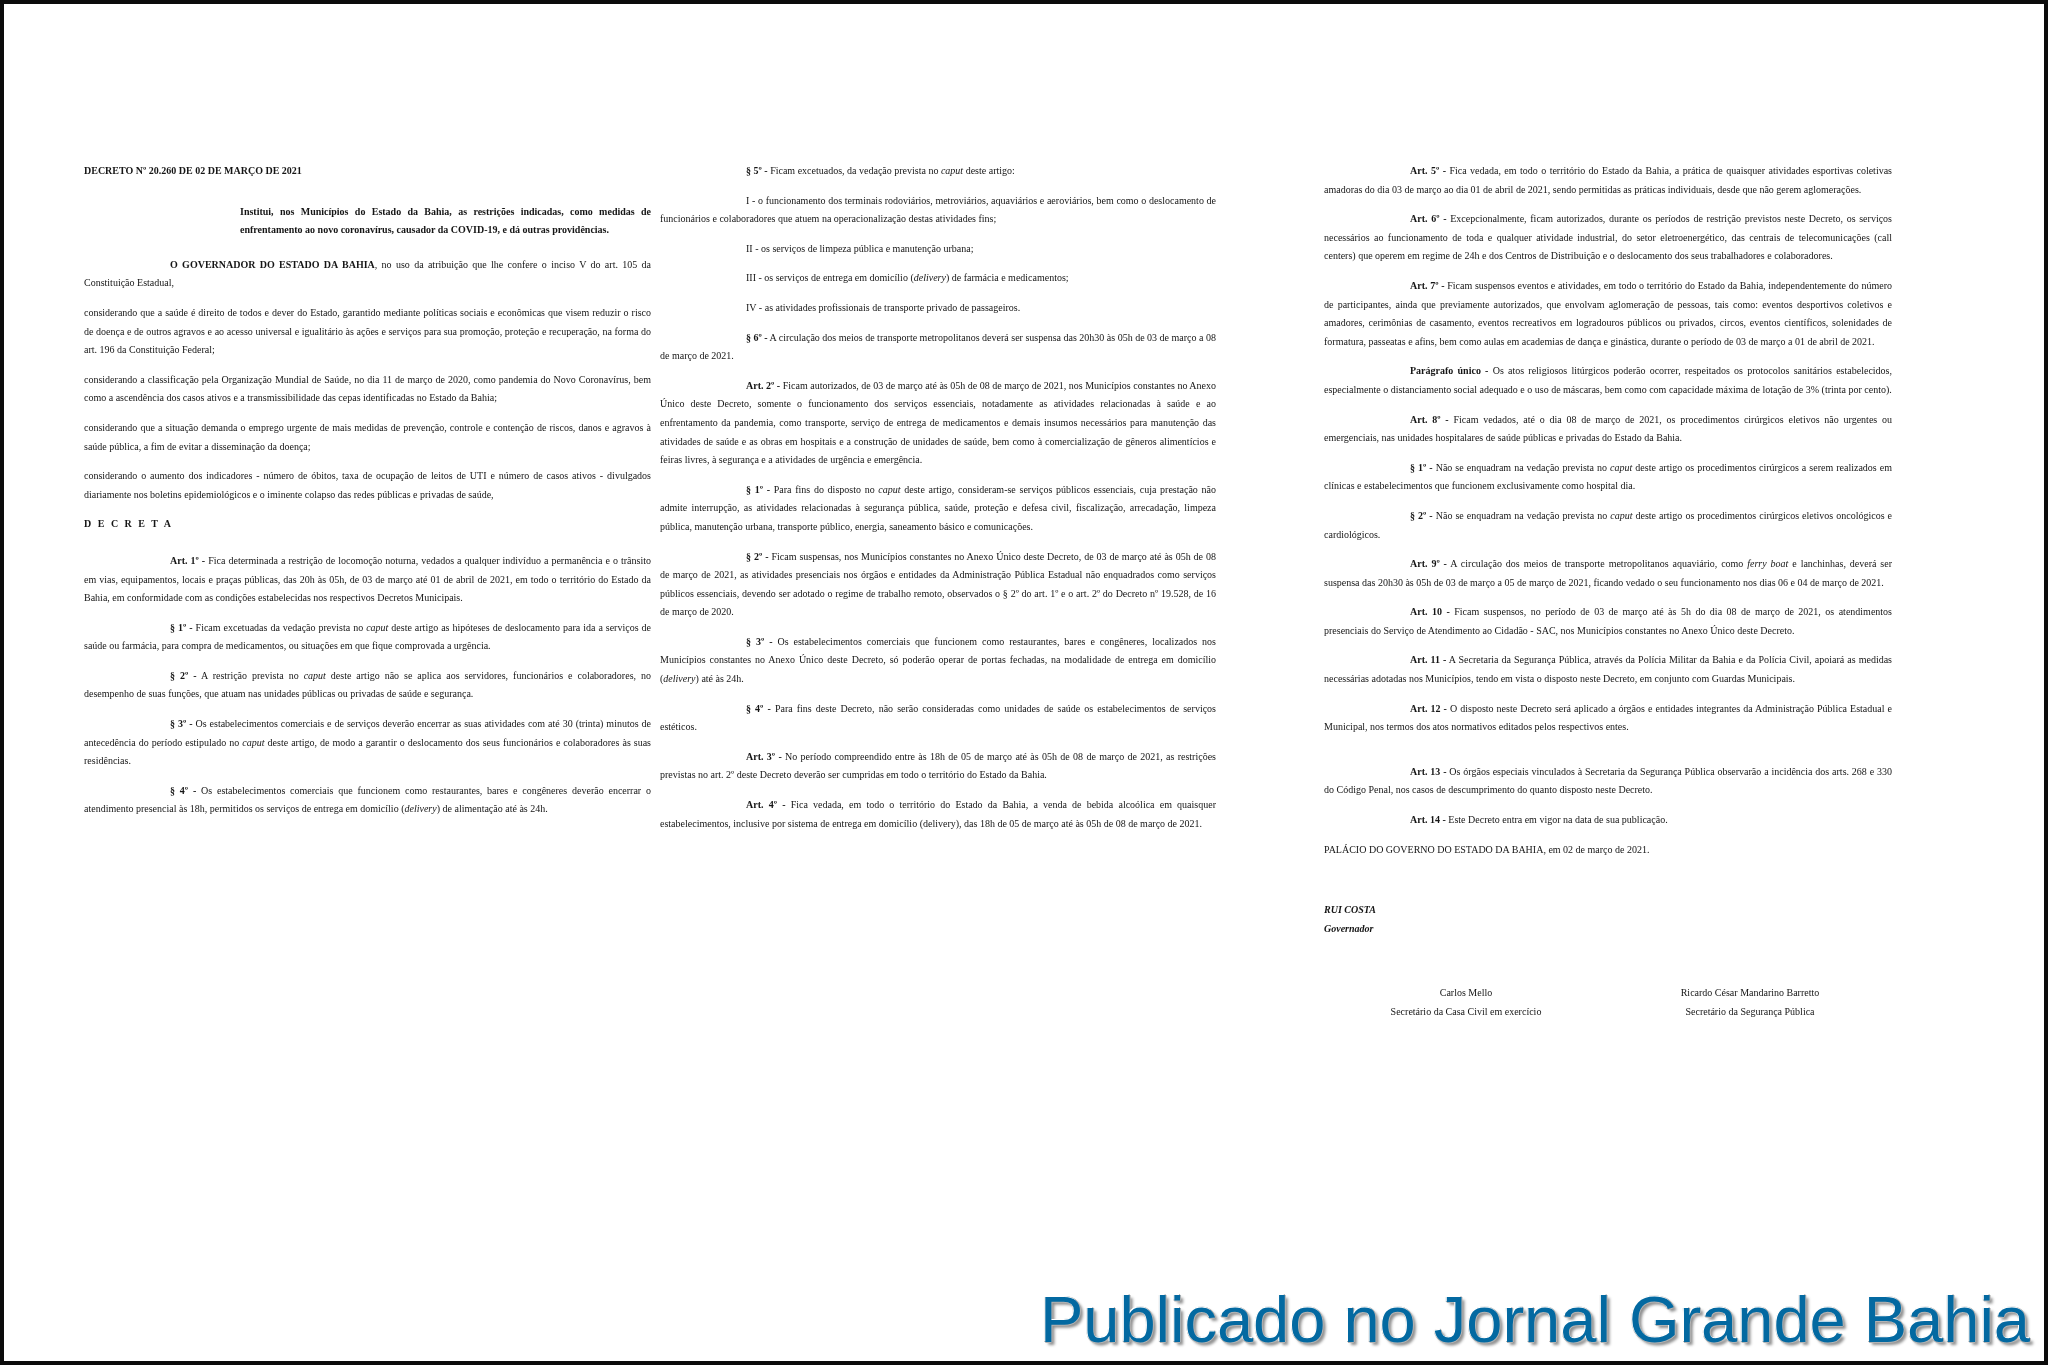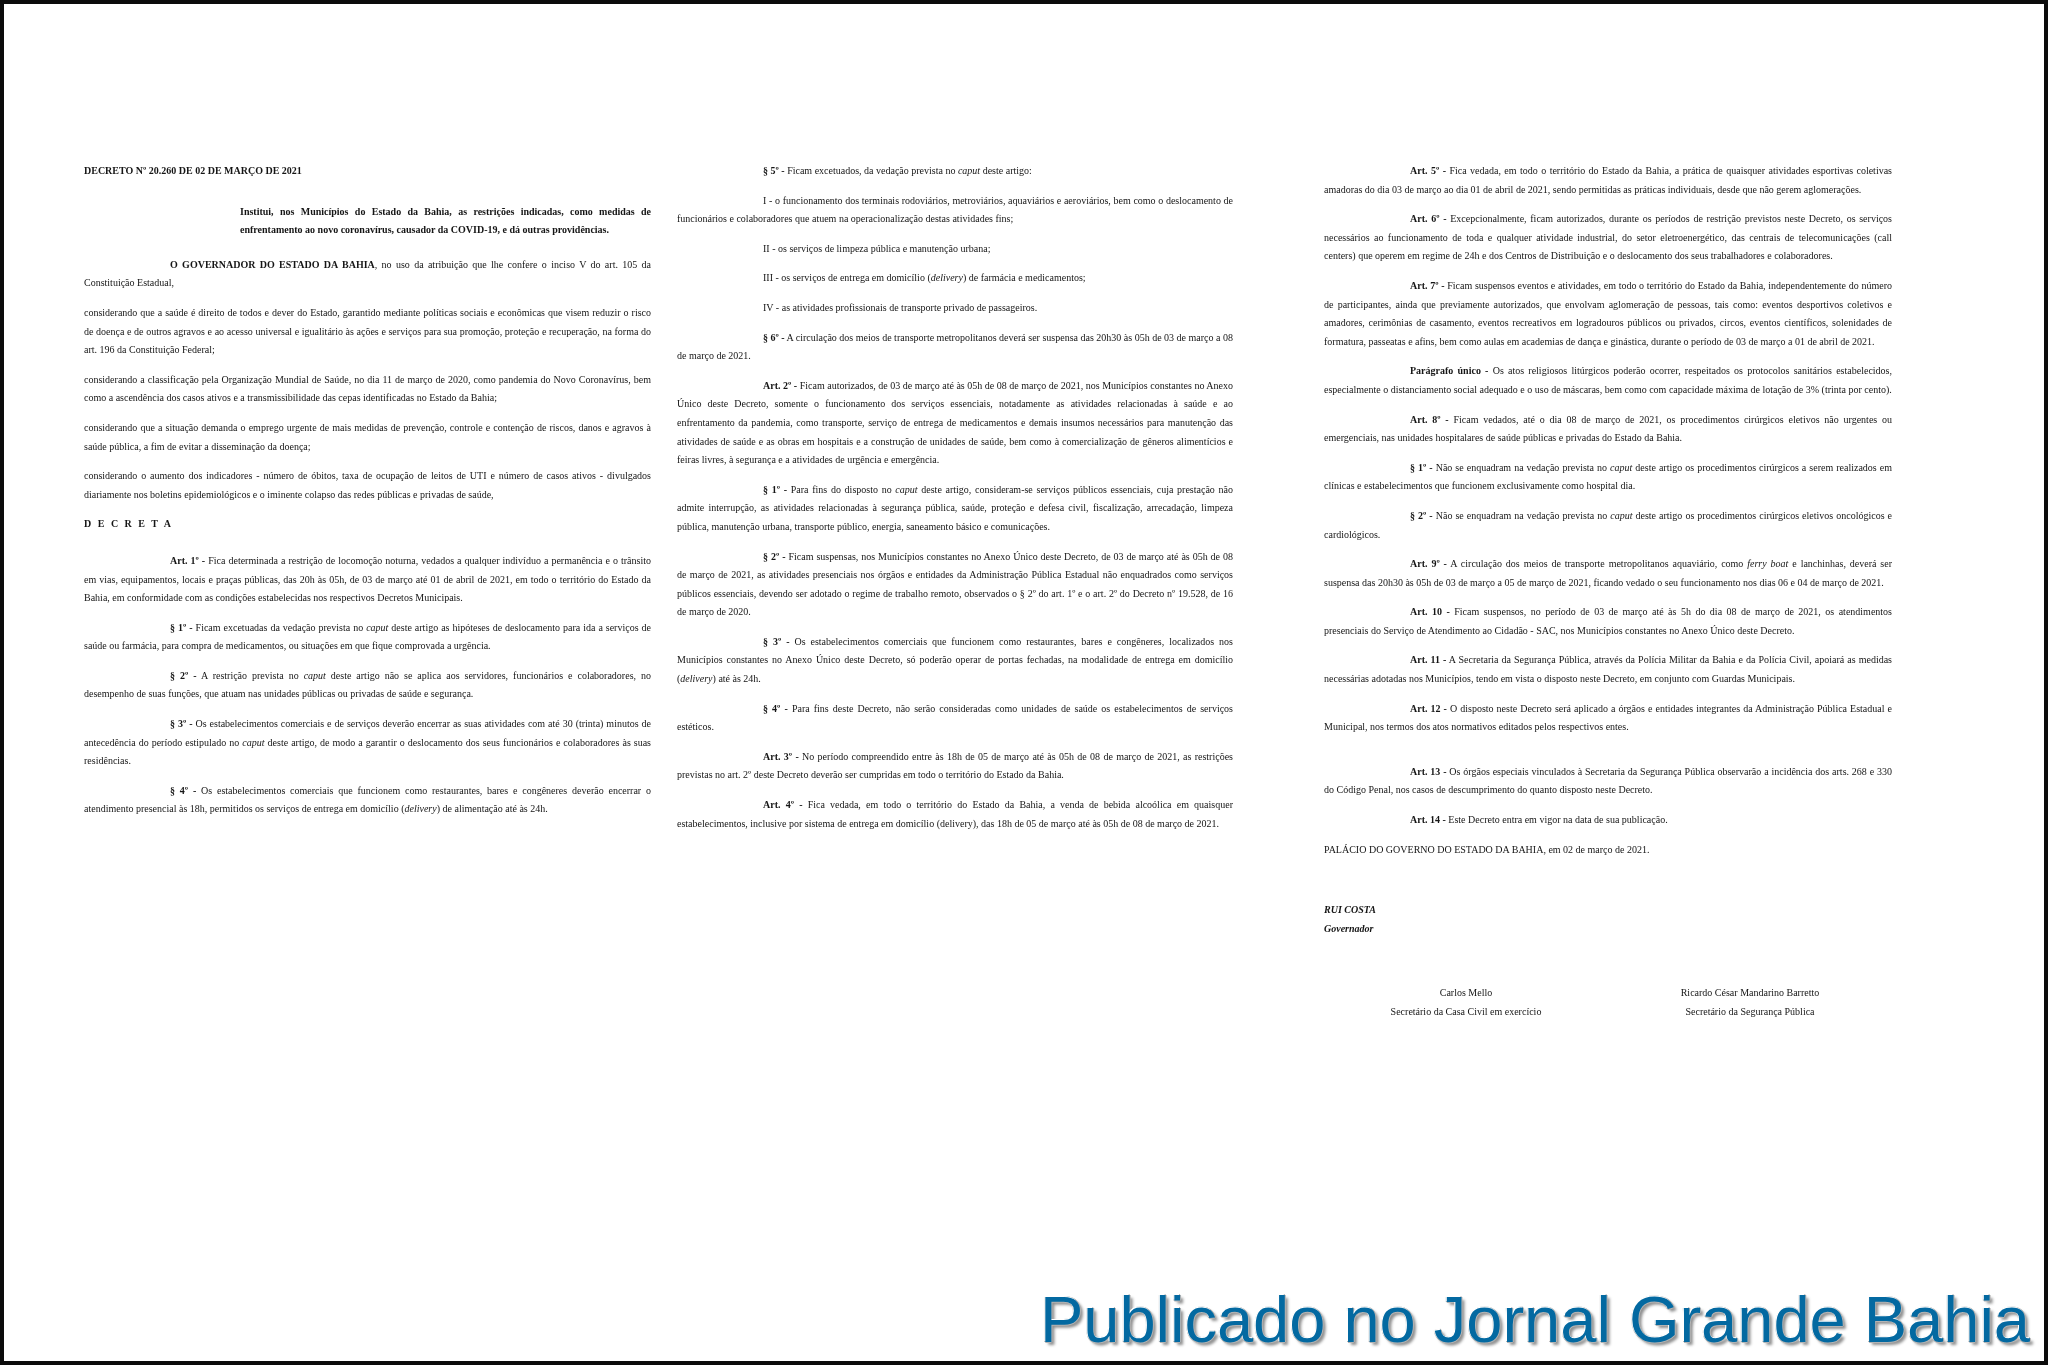--- a/index.html
+++ b/index.html
@@ -8,21 +8,21 @@
     width:2048px; height:1365px;
     box-sizing:border-box;
     background:#ffffff;
     border:4px solid #0b0b0b;
     overflow:hidden;
     font-family:"Liberation Serif","DejaVu Serif",serif;
     color:#151515;
   }
   .col { position:absolute; top:158px; }
   .col-1 { left:80px;   width:567px; }
-  .col-2 { left:673px;  width:556px; }
+  .col-2 { left:656px;  width:556px; }
   .col-3 { left:1320px; width:568px; }
 
   .col p { margin:0 0 11px 0; font-size:10px; line-height:18.6px; text-align:justify; }
   .b { font-weight:bold; }
   .i { font-style:italic; }
 
   .title   { text-align:center; font-weight:bold; font-size:16.5px; margin-bottom:22px !important; }
   .ementa  { margin-left:156px !important; font-weight:bold; margin-bottom:16px !important; }
   .body    { text-indent:86px; }
   .noindent{ text-indent:0; }

